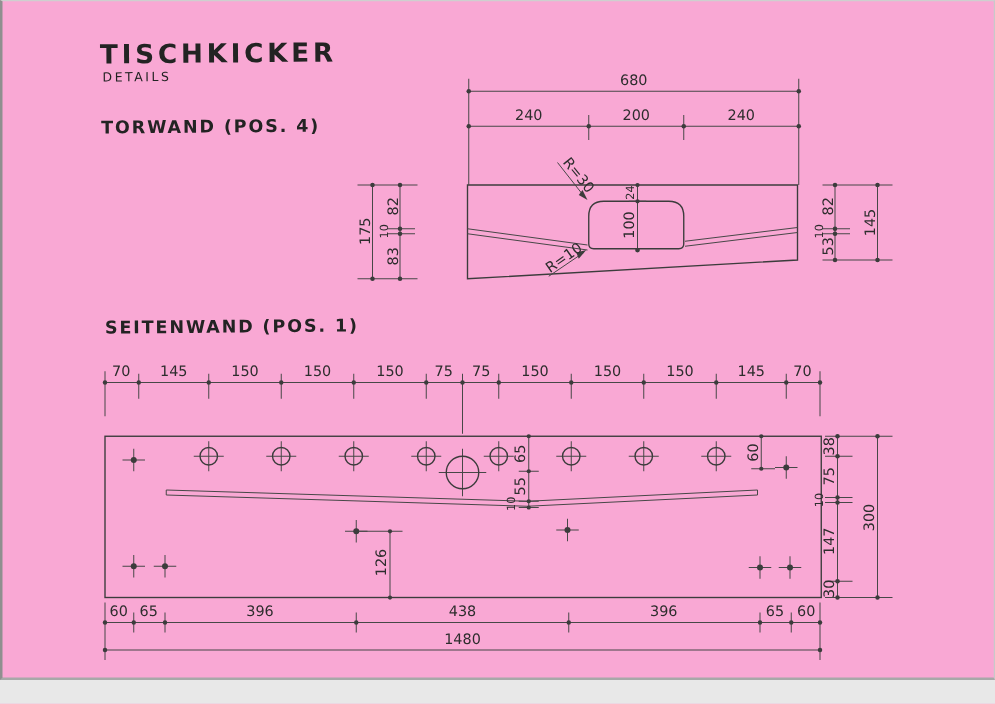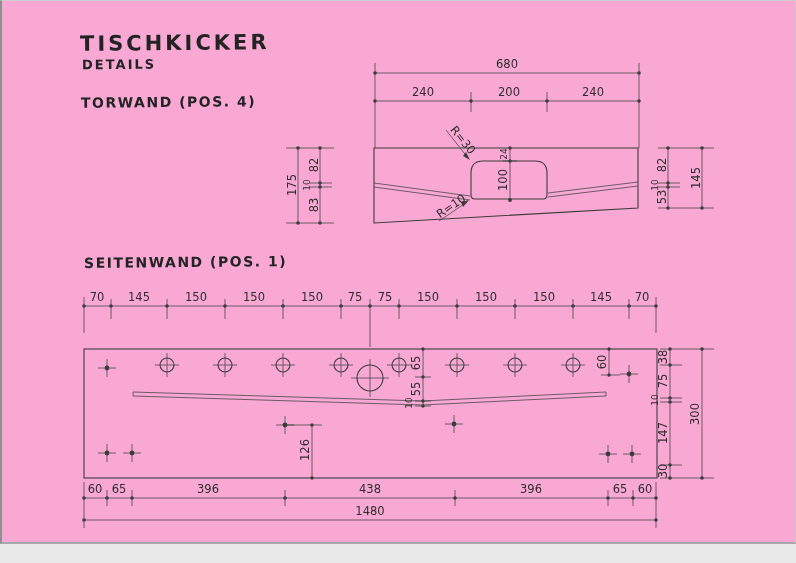--- a/index.html
+++ b/index.html
@@ -5,21 +5,21 @@
   html,body{margin:0;padding:0;background:#e8e8e8;}
   .sheet{
     position:relative;width:796px;height:544px;background:#f9a8d4;
     border-left:2px solid #8f8f8f;border-top:1px solid #cfcfcf;
     border-right:1px solid #c9c9c9;border-bottom:2px solid #a8a8a8;
     box-sizing:border-box;overflow:hidden;
     font-family:"DejaVu Sans",sans-serif;color:#262626;
   }
   .hand{position:absolute;white-space:nowrap;transform:rotate(-0.5deg);color:#232323;}
   .t-main{left:78px;top:30px;font-size:21px;font-weight:bold;letter-spacing:3px;}
-  .t-sub{left:80px;top:56px;font-size:13px;font-weight:bold;letter-spacing:2px;}
+  .t-sub{left:80px;top:56px;font-size:10px;font-weight:normal;letter-spacing:2px;}
   .t-sec1{left:79px;top:93px;font-size:14px;font-weight:bold;letter-spacing:1.5px;}
   .t-sec2{left:82px;top:253px;font-size:14px;font-weight:bold;letter-spacing:1.5px;}
   svg{position:absolute;left:0;top:0;}
   .dim{font-family:"DejaVu Sans",sans-serif;font-size:11.5px;fill:#2d2d2d;}
   .dim-sm{font-family:"DejaVu Sans",sans-serif;font-size:9px;fill:#2d2d2d;}
   .ln{stroke:#3c3c3c;stroke-width:1.1;fill:none;}
   .thin{stroke:#474747;stroke-width:0.8;fill:none;}
   .dots circle{fill:#3c3c3c;stroke:none;}
 </style>
 </head>

